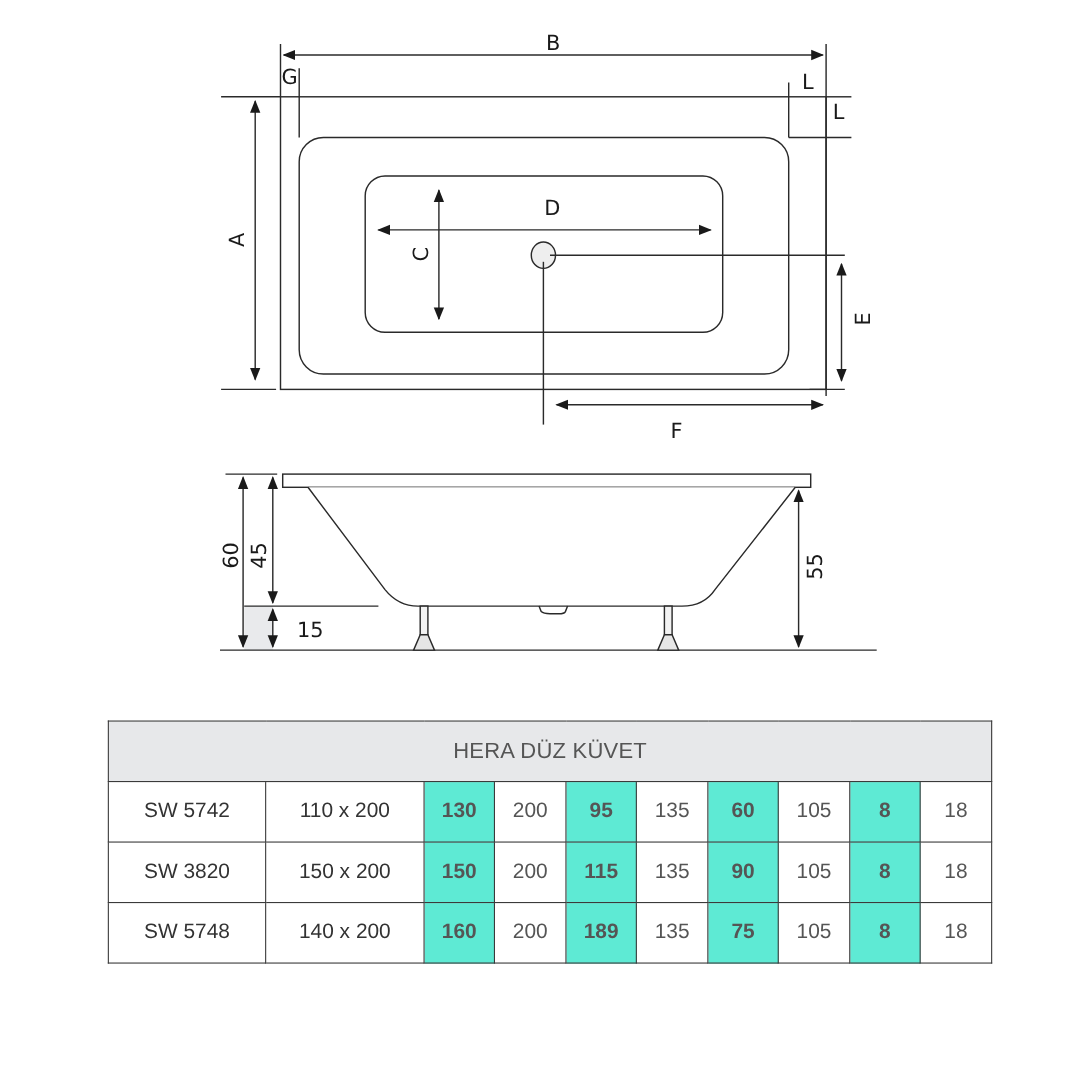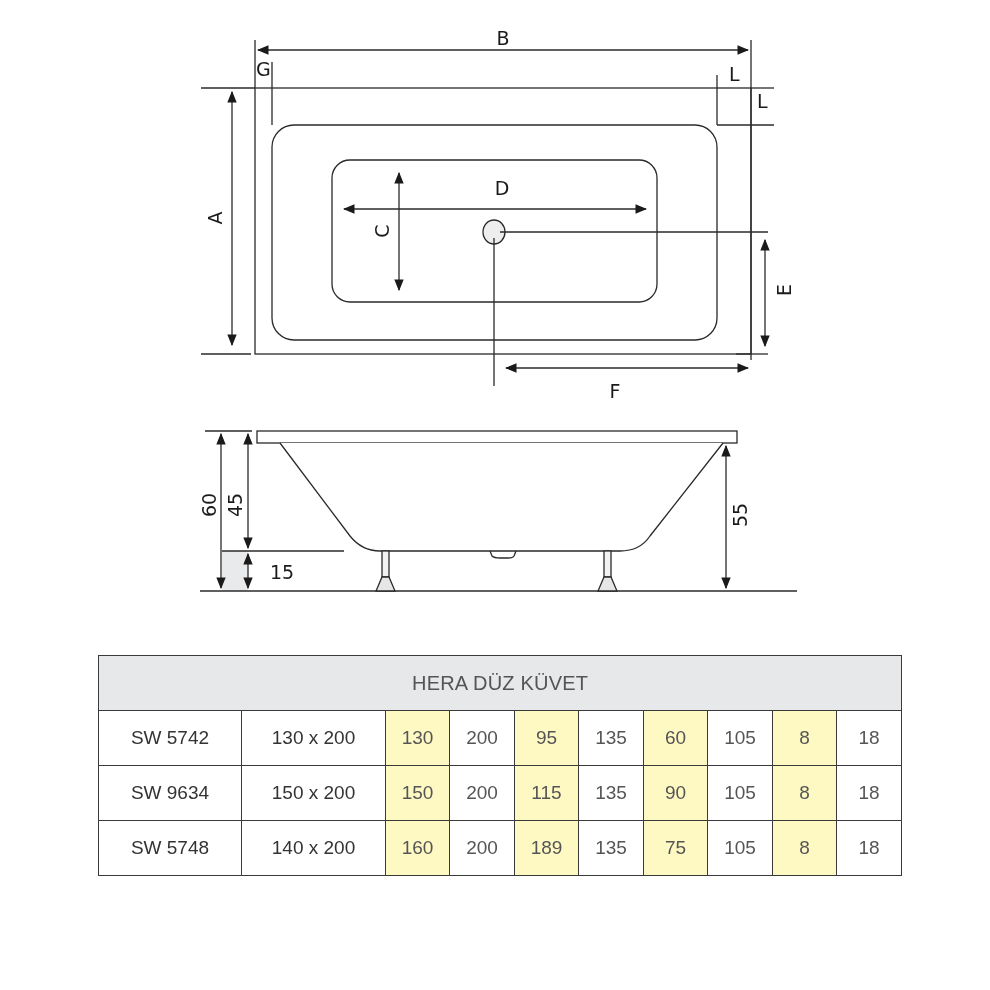--- a/index.html
+++ b/index.html
@@ -22,21 +22,21 @@
   }
   .spec-table .head-row th {
     height: 72px; background: #e7e8ea; font-weight: bold; font-size: 20px; color: #1c1c1c;
     font-family: "Liberation Sans", sans-serif;
   }
   .spec-table .data-row td {
     height: 54px; font-size: 19px; color: #333; background: #ffffff;
     font-family: "Liberation Sans", sans-serif;
   }
   .spec-table .data-row td.num { font-weight: 300; color: #555; }
-  .spec-table .data-row td.shade { background: #fef9c3; }
+  .spec-table .data-row td.shade { background: #5eead4; font-weight: bold; }
 </style>
 </head>
 <body>
 
 <div class="diagram">
   <svg width="990" height="620" viewBox="0 0 990 620" xmlns="http://www.w3.org/2000/svg">
     <defs>
       <marker id="arr" viewBox="0 0 10 10" refX="9" refY="5" markerWidth="9" markerHeight="9" orient="auto-start-reverse">
         <path d="M0,1 L10,5 L0,9 z" fill="#1a1a1a"></path>
       </marker>
@@ -140,32 +140,32 @@
       <col style="width:65px">
     <col style="width:64px">
       <col style="width:65px">
   </colgroup>
   <tbody>
       <tr class="title-row">
     <th colspan="10">HERA DÜZ KÜVET</th>
   </tr>
   <tr class="data-row">
     <td>SW 5742</td>
-    <td>130 x 200</td>
+    <td>110 x 200</td>
     <td class="num shade">130</td>
     <td class="num">200</td>
     <td class="num shade">95</td>
     <td class="num">135</td>
     <td class="num shade">60</td>
     <td class="num">105</td>
     <td class="num shade">8</td>
     <td class="num">18</td>
   </tr>
   <tr class="data-row">
-    <td>SW 9634</td>
+    <td>SW 3820</td>
     <td>150 x 200</td>
     <td class="num shade">150</td>
     <td class="num">200</td>
     <td class="num shade">115</td>
     <td class="num">135</td>
     <td class="num shade">90</td>
     <td class="num">105</td>
     <td class="num shade">8</td>
     <td class="num">18</td>
   </tr>

